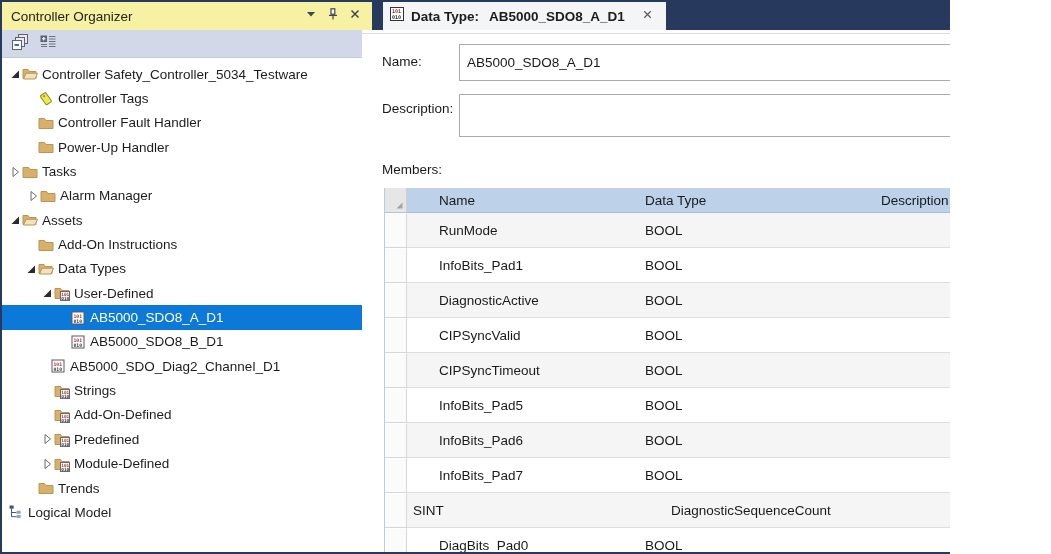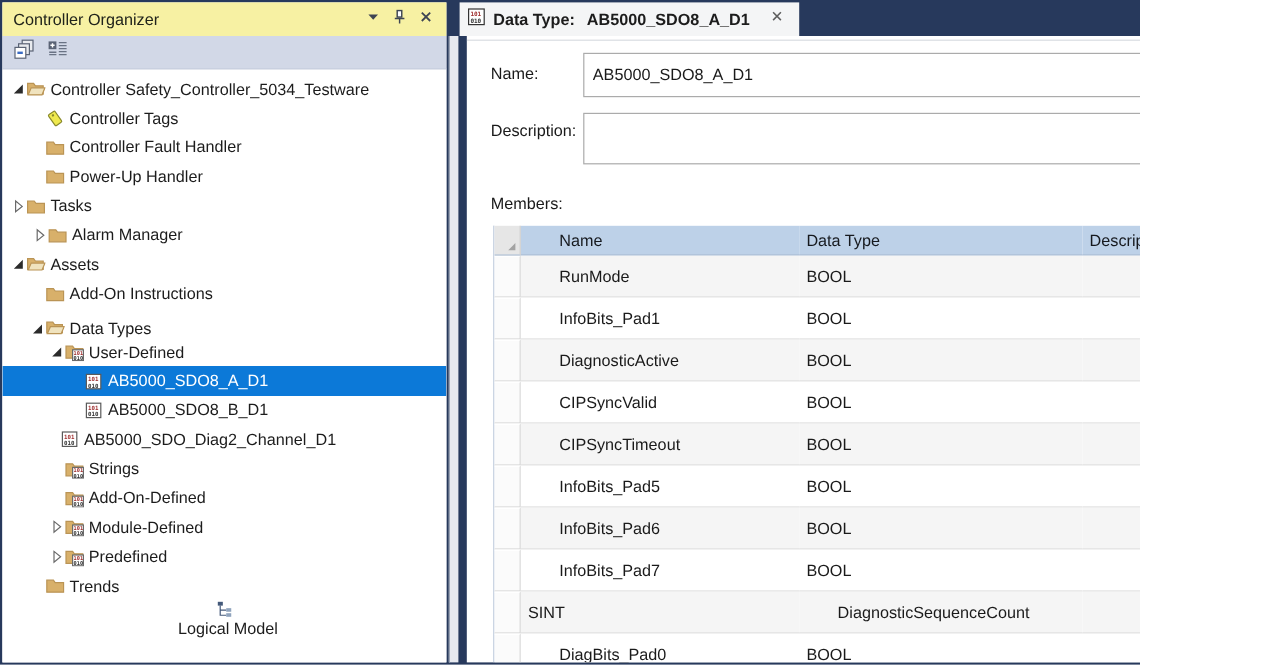--- a/index.html
+++ b/index.html
@@ -32,21 +32,21 @@
   
   #splitter{position:absolute;left:374px;top:30px;width:8px;height:522px;background:#E7E9EF;border-left:1px solid #9AA3B5;}
 
   
   #doc-tab{position:absolute;left:383px;top:2px;height:28px;width:283px;background:#F4F5F6;display:flex;align-items:center;padding:0 8px 0 6px;gap:6px;}
   #doc-tab .tt{font-size:13.5px;font-weight:bold;white-space:nowrap;}
   #doc-tab .tname{margin-left:4px;}
   #doc-tab .close{margin-left:auto;}
 
   
-  #editor{position:absolute;left:389px;top:30px;width:662px;height:522px;background:#FFFFFF;overflow:hidden;}
+  #editor{position:absolute;left:362px;top:30px;width:662px;height:522px;background:#FFFFFF;overflow:hidden;}
   #editor::before{content:"";position:absolute;left:0;top:3px;width:100%;height:1px;background:#D9DCE1;}
   .flabel{position:absolute;left:20px;font-size:13.5px;color:#1A1A1A;}
   #name-label{top:24px;}
   #name-input{position:absolute;left:97px;top:14px;right:-2px;height:37px;border:1px solid #ABABAB;font-family:"Liberation Sans",sans-serif;font-size:13.5px;color:#1A1A1A;padding:0 0 0 7px;outline:none;background:#FFF;}
   #desc-label{top:71px;}
   #desc-box{position:absolute;left:97px;top:64px;right:-2px;height:43px;border:1px solid #ABABAB;background:#FFF;font-size:13.5px;padding:3px 6px;}
   #members-label{top:132px;}
 
   #members-table{position:absolute;left:22px;top:158px;right:-2px;bottom:0;border-left:1px solid #BFCBDC;overflow:hidden;}
   .mt-hdr{display:grid;grid-template-columns:22px 232px 236px 1fr;height:25px;}
@@ -202,21 +202,21 @@
   </div>
         <div class="tree-row" style="padding-left: 22px;">
     <span class="exp"></span>
     <span class="ticn">
             <svg width="16" height="16" viewBox="0 0 16 16">
               <path d="M1 3.5 h5.5 l1.5 2 H15 V13.5 H1 z" fill="#D8B06A" stroke="#BA9455"></path>
             </svg>
           </span>
     <span class="lab">Add-On Instructions</span>
   </div>
-        <div class="tree-row" style="padding-left: 22px; align-items: flex-end;">
+        <div class="tree-row" style="padding-left: 22px;">
     <span class="exp">
             <svg width="14" height="14" viewBox="0 0 14 14">
               <polygon points="11,3.5 11,11 3.5,11" fill="#2B2B2B"></polygon>
             </svg>
           </span>
     <span class="ticn">
             <svg width="16" height="16" viewBox="0 0 16 16">
               <path d="M1 3.5 h5 l1.5 2 H14 V12.5 H1 z" fill="#D8B06A" stroke="#BA9455"></path>
               <path d="M1.5 13 L4 7.2 H15.5 L13 13 z" fill="#F0E3BE" stroke="#BA9455"></path>
             </svg>
@@ -303,48 +303,48 @@
             </svg>
           </span>
     <span class="ticn">
             <svg width="16" height="16" viewBox="0 0 16 16">
               <path d="M1 3.5 h5.5 l1.5 2 H15 V13.5 H1 z" fill="#D8B06A" stroke="#BA9455"></path>
               <rect x="6.5" y="6.5" width="9" height="9" fill="#FFFFFF" stroke="#6A6A6A"></rect>
               <text x="7.3" y="10.6" font-size="4.4" font-weight="bold" fill="#A03030" font-family="monospace">101</text>
               <text x="7.3" y="15" font-size="4.4" font-weight="bold" fill="#303030" font-family="monospace">010</text>
             </svg>
           </span>
-    <span class="lab">Module-Defined</span>
+    <span class="lab">Predefined</span>
   </div>
         <div class="tree-row" style="padding-left: 38px;">
     <span class="exp">
             <svg width="14" height="14" viewBox="0 0 14 14">
               <polygon points="5,2.5 10.5,7 5,11.5" fill="#FFFFFF" stroke="#6A6A6A"></polygon>
             </svg>
           </span>
     <span class="ticn">
             <svg width="16" height="16" viewBox="0 0 16 16">
               <path d="M1 3.5 h5.5 l1.5 2 H15 V13.5 H1 z" fill="#D8B06A" stroke="#BA9455"></path>
               <rect x="6.5" y="6.5" width="9" height="9" fill="#FFFFFF" stroke="#6A6A6A"></rect>
               <text x="7.3" y="10.6" font-size="4.4" font-weight="bold" fill="#A03030" font-family="monospace">101</text>
               <text x="7.3" y="15" font-size="4.4" font-weight="bold" fill="#303030" font-family="monospace">010</text>
             </svg>
           </span>
-    <span class="lab">Predefined</span>
+    <span class="lab">Module-Defined</span>
   </div>
         <div class="tree-row" style="padding-left: 22px;">
     <span class="exp"></span>
     <span class="ticn">
             <svg width="16" height="16" viewBox="0 0 16 16">
               <path d="M1 3.5 h5.5 l1.5 2 H15 V13.5 H1 z" fill="#D8B06A" stroke="#BA9455"></path>
             </svg>
           </span>
     <span class="lab">Trends</span>
   </div>
-        <div class="tree-row" style="padding-left: 6px; flex-direction: column;">
+        <div class="tree-row" style="padding-left: 6px;">
 
     <span class="ticn">
             <svg width="16" height="16" viewBox="0 0 16 16">
               <path d="M3.5 4.5 V12.7 H8.5 M3.5 8.5 H8.5" stroke="#44597A" fill="none"></path>
               <rect x="1.5" y="1.5" width="4.2" height="3.2" fill="#44597A"></rect>
               <rect x="8.5" y="6.8" width="4.2" height="3" fill="#90A4BD"></rect>
               <rect x="8.5" y="11" width="4.2" height="3" fill="#90A4BD"></rect>
             </svg>
           </span>
     <span class="lab">Logical Model</span>

